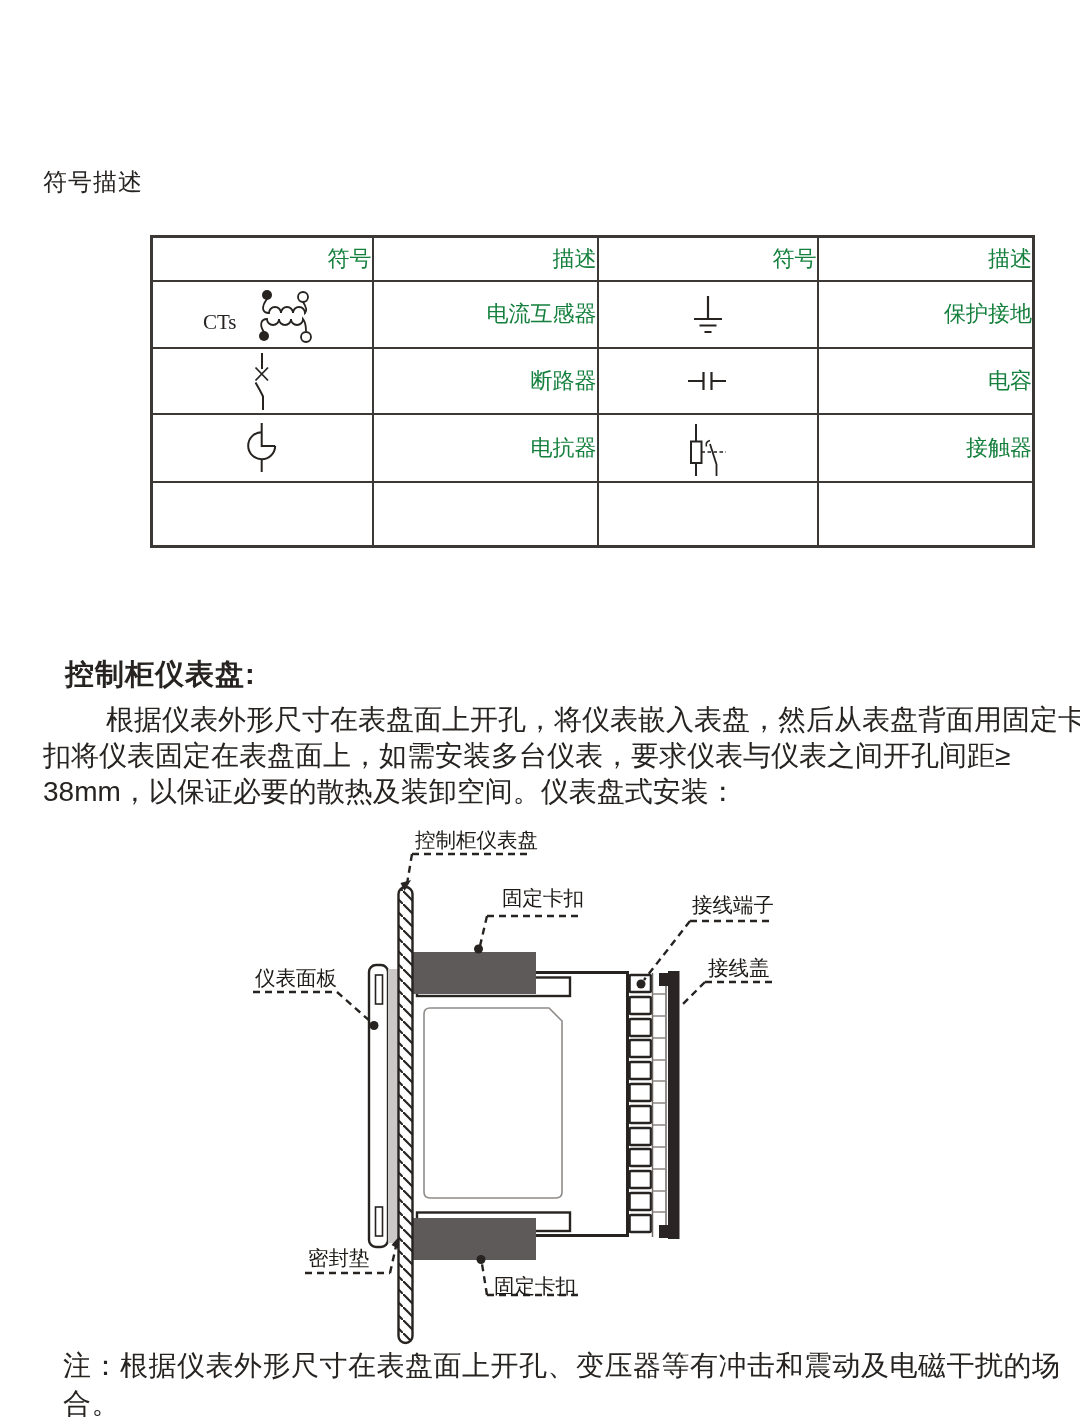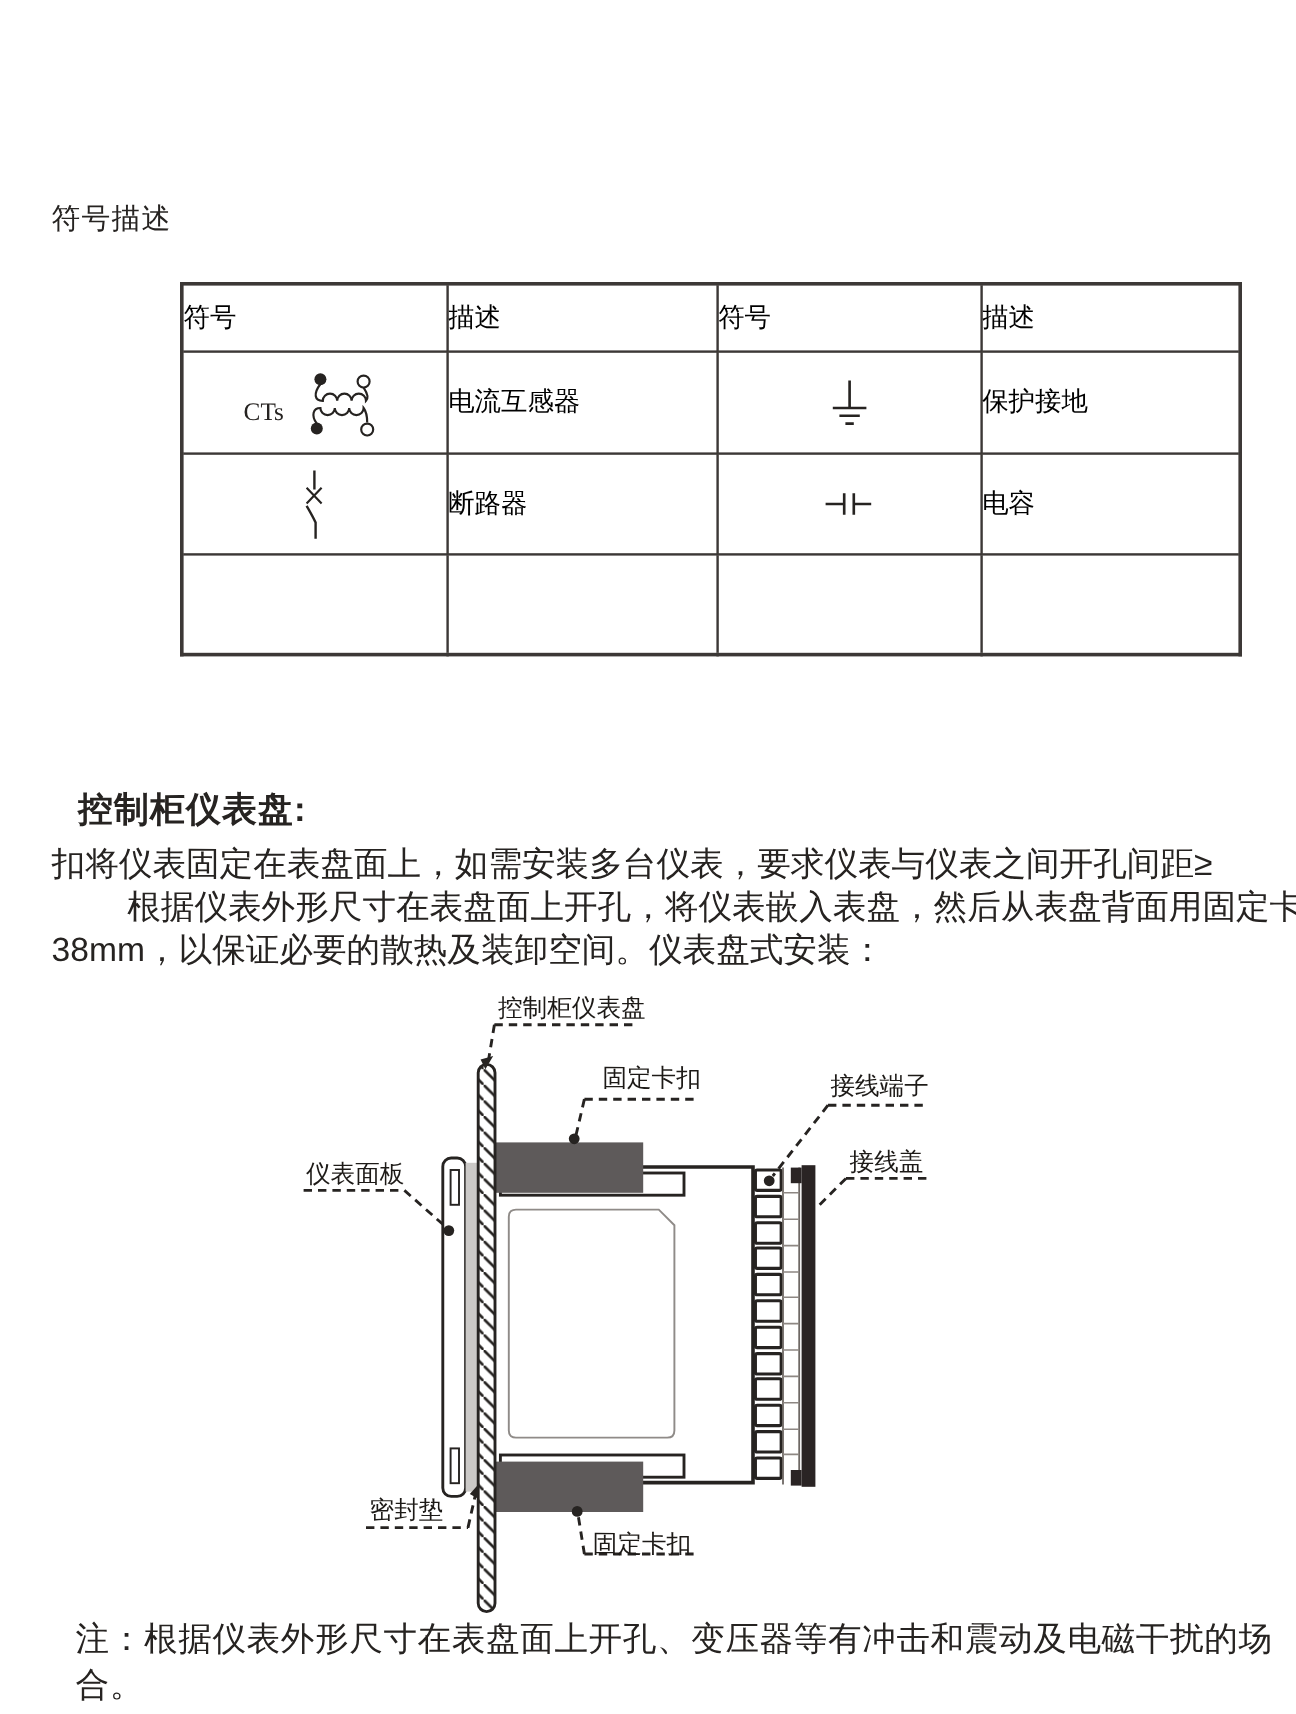--- a/index.html
+++ b/index.html
@@ -18,23 +18,23 @@
     font-size:24px;letter-spacing:1px;
   }
   table.symtable{
     position:absolute;left:150px;top:189px;
     width:882px;height:312px;
     border-collapse:collapse;table-layout:fixed;
     background:#fff;
   }
   table.symtable td{
     border:2px solid #3c3836;
-    text-align:left;vertical-align:middle;
+    text-align:right;vertical-align:middle;
     font-family:"Liberation Serif","DejaVu Serif",serif;
-    font-size:22px;color:#000000;
+    font-size:22px;color:#15803d;
     padding:0;
   }
   table.symtable{border:3px solid #3c3836;}
   tr.hdr{height:44px;}
   tr.r1{height:67px;} tr.r2{height:56px;} tr.r3{height:68px;} tr.r4{height:65px;}
   .symcell svg{display:block;margin:0 auto;}
   .install-heading{
     position:absolute;left:65px;top:609px;
     font-size:29px;font-weight:bold;letter-spacing:1px;
   }
@@ -107,34 +107,54 @@
       </td>
       <td>断路器</td>
       <td class="symcell">
         <svg width="48" height="38" viewBox="672 310 48 38">
           <path d="M676,329 H691 M691.5,320 V338 M699.5,320 V338 M700,329 H714" fill="none" stroke="#262321" stroke-width="2.2"></path>
         </svg>
       </td>
       <td>电容</td>
     </tr>
 
+    <tr class="r3">
+      <td class="symcell">
+        <svg width="40" height="56" viewBox="242 368 40 56">
+          <path d="M261.7,371 V394 H275.2" fill="none" stroke="#262321" stroke-width="2"></path>
+          <path d="M261.7,380.2 A13.5,13.5 0 1 0 275.2,394" fill="none" stroke="#262321" stroke-width="2"></path>
+          <path d="M261.7,407.7 V420" fill="none" stroke="#262321" stroke-width="2"></path>
+        </svg>
+      </td>
+      <td>电抗器</td>
+      <td class="symcell">
+        <svg width="50" height="60" viewBox="676 366 50 60">
+          <path d="M689,372 V389.5 M689,411 V424" fill="none" stroke="#262321" stroke-width="2"></path>
+          <rect x="684" y="389.5" width="10.5" height="21.5" fill="none" stroke="#262321" stroke-width="2"></rect>
+          <path d="M694.5,400 H719" fill="none" stroke="#262321" stroke-width="1.6" stroke-dasharray="3.5 2.5"></path>
+          <path d="M703,388.5 q-5,1.5 -3.5,6" fill="none" stroke="#262321" stroke-width="1.6"></path>
+          <path d="M703,392 L709.5,412.5 V424" fill="none" stroke="#262321" stroke-width="1.8"></path>
+        </svg>
+      </td>
+      <td>接触器</td>
+    </tr>
 
     <tr class="r4">
       <td></td>
       <td></td>
       <td></td>
       <td></td>
     </tr>
   </tbody>
     </table>
 
   <div class="install-heading">控制柜仪表盘:</div>
   <div class="install-para">
+    <div class="ln first">根据仪表外形尺寸在表盘面上开孔，将仪表嵌入表盘，然后从表盘背面用固定卡</div>
     <div class="ln">扣将仪表固定在表盘面上，如需安装多台仪表，要求仪表与仪表之间开孔间距≥</div>
-    <div class="ln first">根据仪表外形尺寸在表盘面上开孔，将仪表嵌入表盘，然后从表盘背面用固定卡</div>
     <div class="ln">38mm，以保证必要的散热及装卸空间。仪表盘式安装：</div>
   </div>
 
   <svg class="diagram-svg" width="1080" height="545" viewBox="0 770 1080 545">
     <defs>
       <pattern id="hatch" width="13" height="13" patternUnits="userSpaceOnUse">
         <rect width="13" height="13" fill="#ffffff"></rect>
         <path d="M-4,-4 L17,17" stroke="#262321" stroke-width="2.2"></path>
       </pattern>
     </defs>

